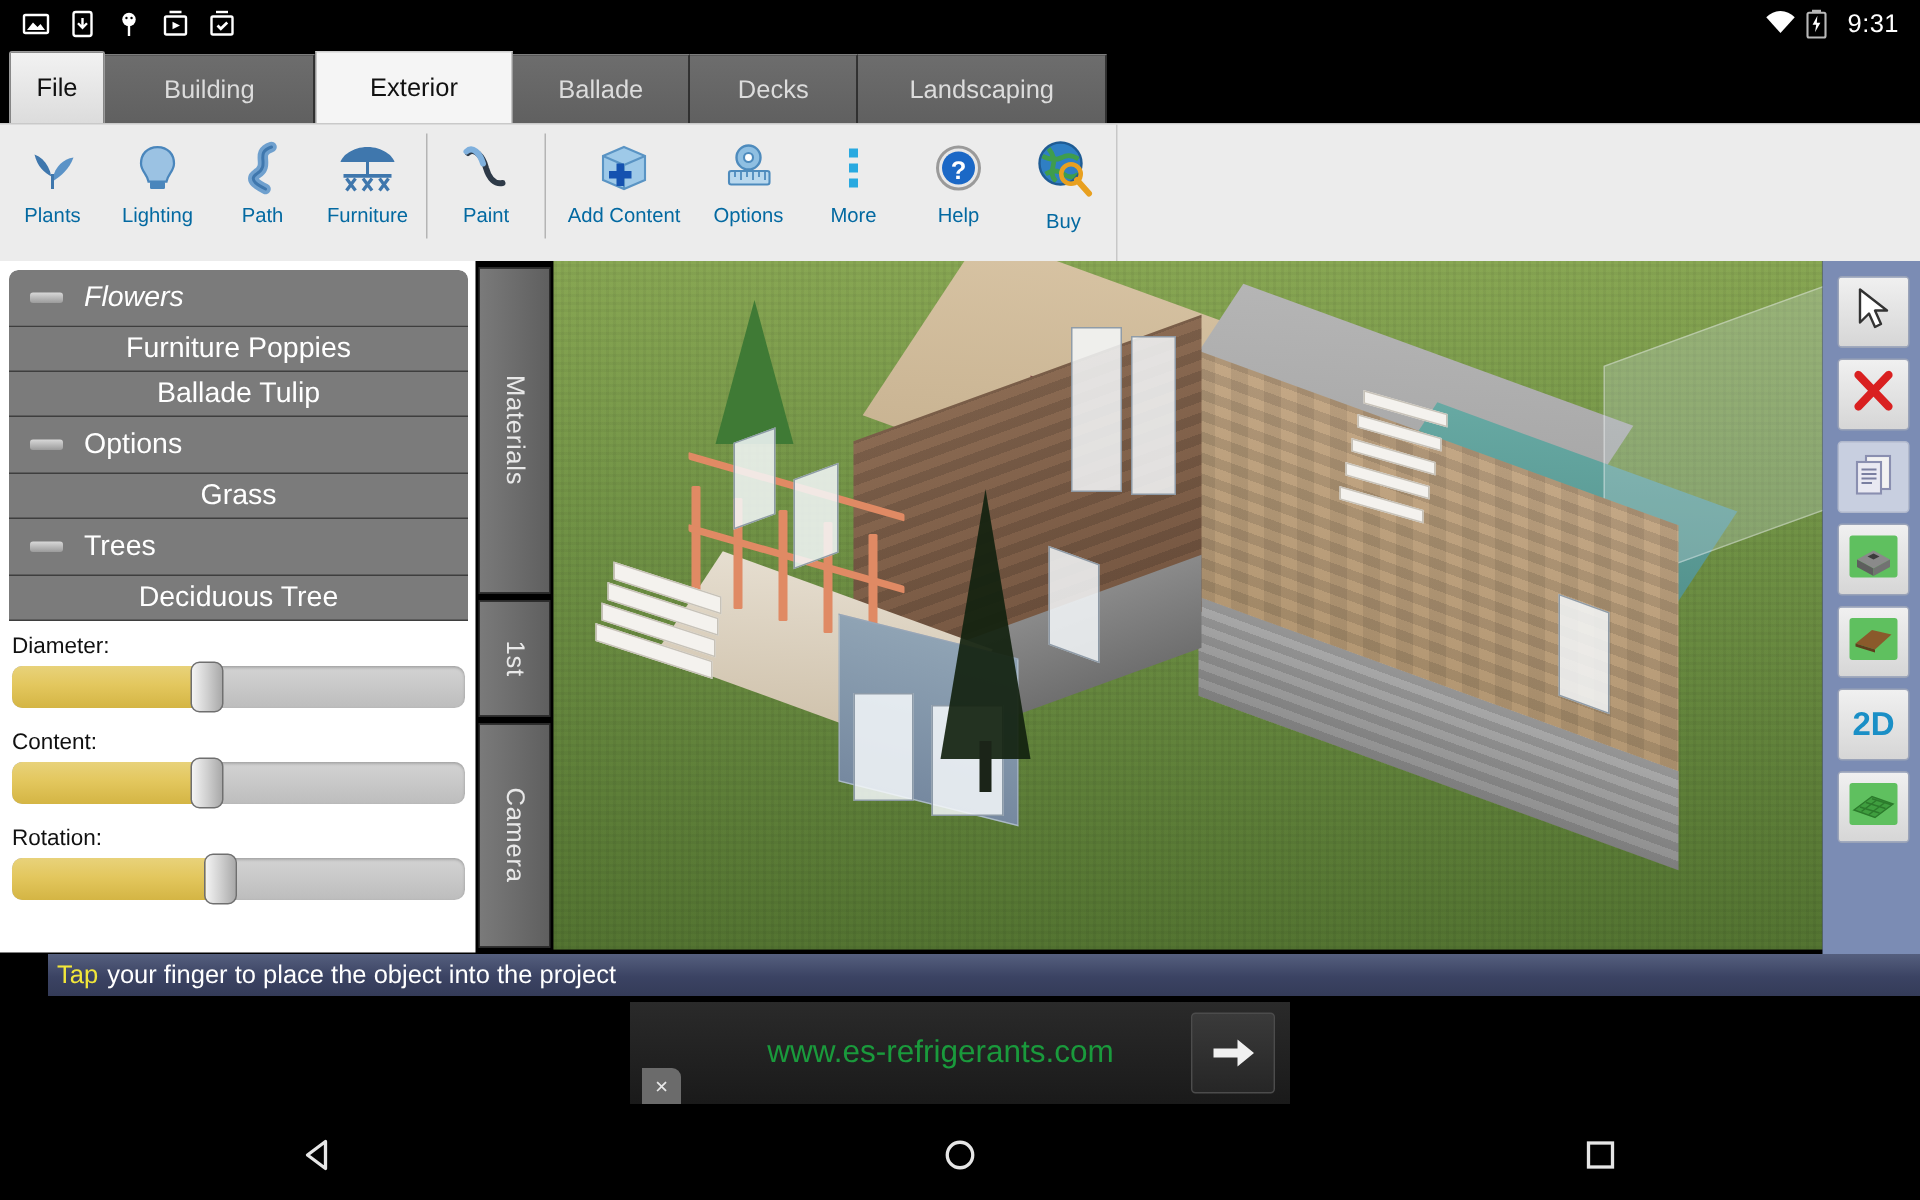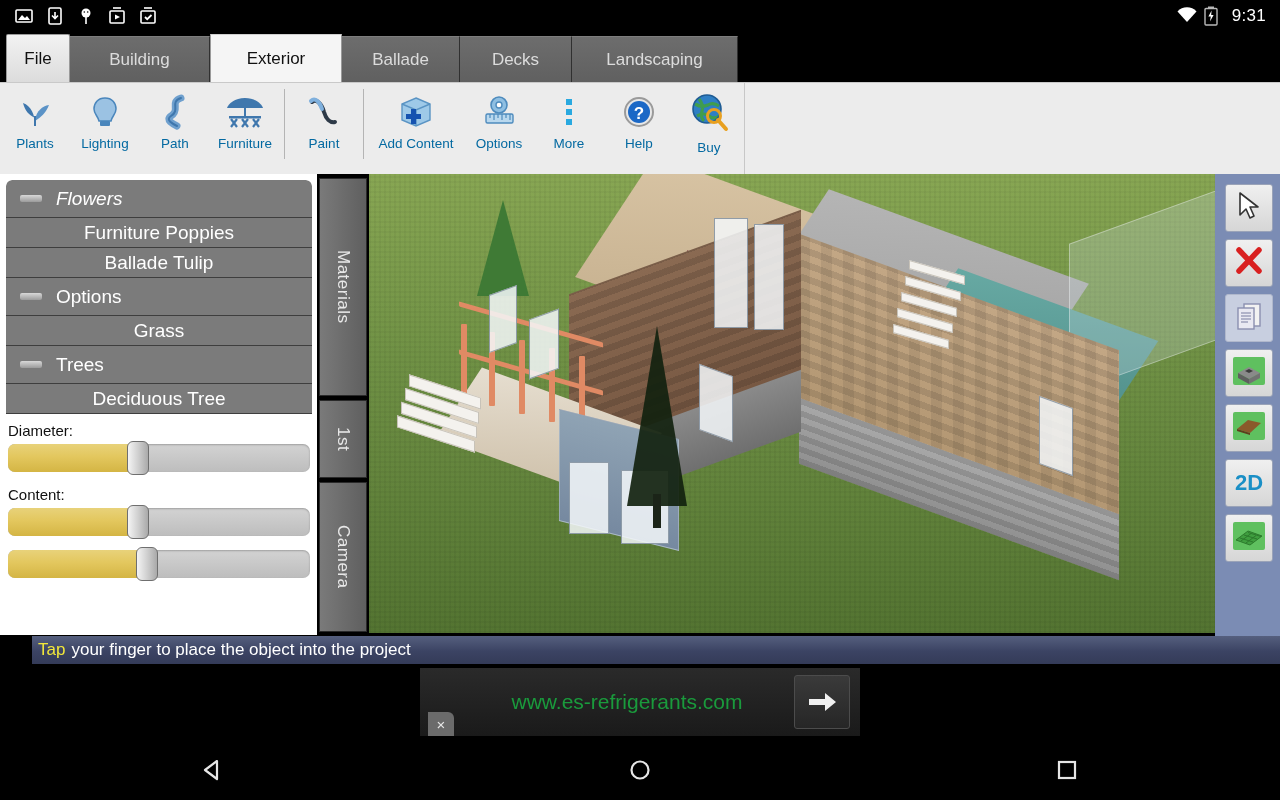--- a/index.html
+++ b/index.html
@@ -515,20 +515,21 @@
           </div>
         </div>
         <div class="sl-block">
           <div class="sl-label">Content:</div>
           <div class="sl-track">
             <div class="sl-fill" id="fill1" style="width: 43%;"></div>
             <div class="sl-thumb" id="thumb1" style="left: 43%;"></div>
           </div>
         </div>
         <div class="sl-block">
+          <div class="sl-label">Rotation:</div>
           <div class="sl-track">
             <div class="sl-fill" id="fill2" style="width: 46%;"></div>
             <div class="sl-thumb" id="thumb2" style="left: 46%;"></div>
           </div>
         </div>
       </div>
     </div>
 
     <div class="vtabs">
       <div class="vtab vt-materials">

